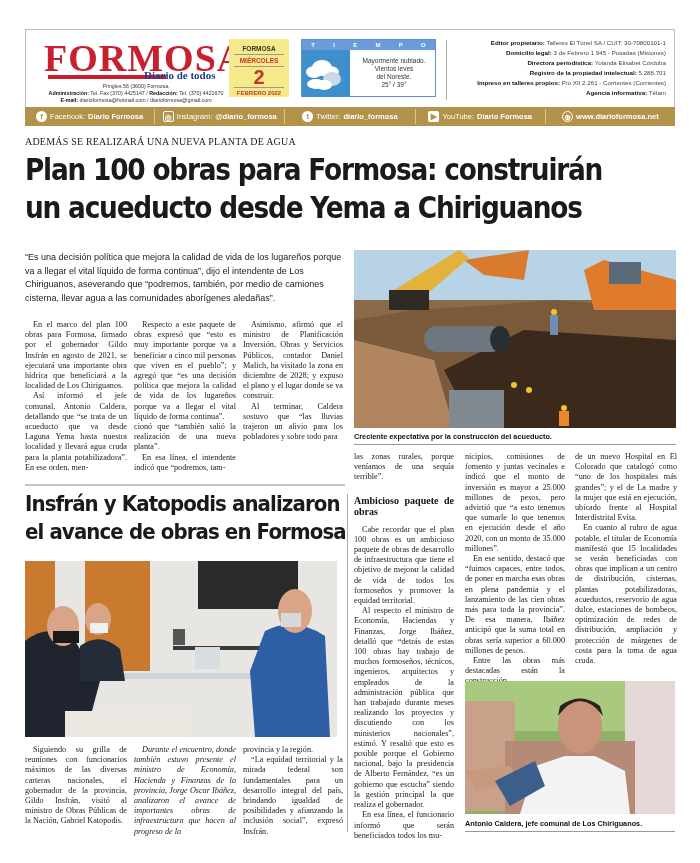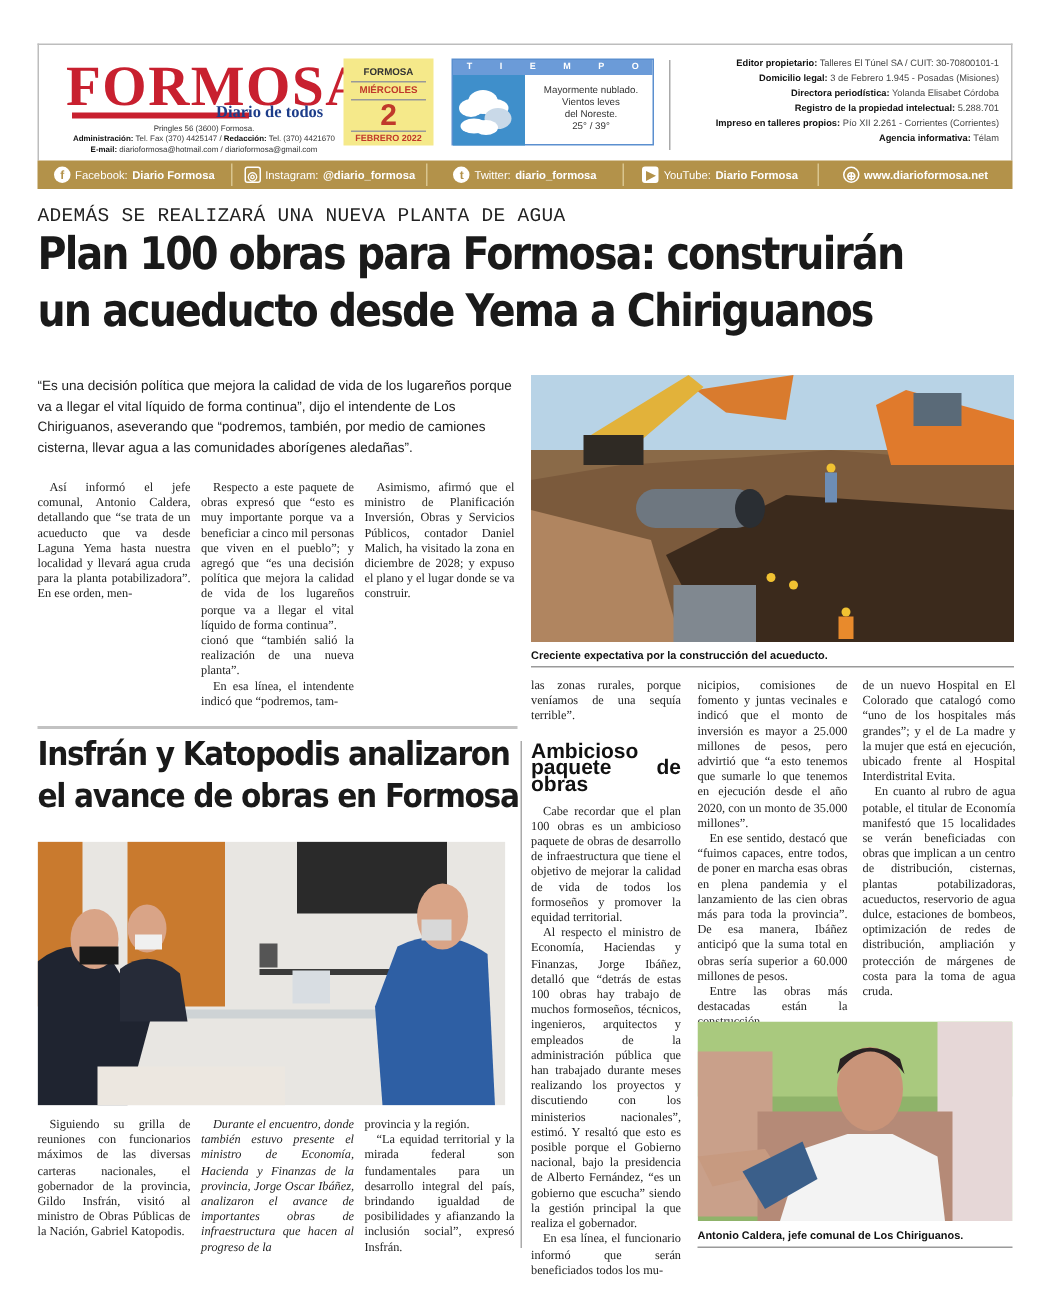--- a/index.html
+++ b/index.html
@@ -31,27 +31,27 @@
 
   .socialbar { position: absolute; left: 25px; top: 107px; width: 650px; height: 19px; background: #b3924a; display: flex; align-items: center; }
   .sitem { flex: 1; display: flex; align-items: center; justify-content: center; gap: 3px; font-family: "Liberation Sans", sans-serif; font-size: 7.5px; color: #fff; border-right: 1px solid #d9c58f; height: 15px; white-space: nowrap; }
   .sitem:last-child { border-right: none; }
   .sitem .si { width: 11px; height: 11px; border-radius: 50%; background: #fff; color: #b3924a; font-size: 8px; line-height: 11px; text-align: center; font-weight: bold; }
   .sitem .si.sq { border-radius: 2px; }
   .sitem .si.ring { background: transparent; border: 1px solid #fff; color: #fff; }
   .sitem b { font-weight: bold; }
 
   
-  .kicker { position: absolute; left: 25px; top: 136px; font-family: Liberation Mono, monospace; font-size: 13px; color: #222; letter-spacing: 0.2px; }
+  .kicker { position: absolute; left: 25px; top: 136px; font-family: Liberation Serif, serif; font-size: 10px; color: #222; letter-spacing: 0.2px; }
   .headline { position: absolute; left: 25px; top: 151px; width: 660px; font-family: "DejaVu Sans", sans-serif; font-weight: bold; font-size: 30px; line-height: 38px; color: #1a1a1a; letter-spacing: -1.4px; transform: scaleX(0.88); transform-origin: left; width: 760px; }
   .lead { position: absolute; left: 25px; top: 251px; width: 320px; font-family: "Liberation Sans", sans-serif; font-size: 9px; line-height: 13.5px; color: #222; }
 
   .col { position: absolute; font-family: "Liberation Serif", serif; font-size: 8.2px; line-height: 10.2px; color: #222; text-align: justify; hyphens: auto; }
   .col p { text-indent: 8px; }
-  .subhead { font-family: Liberation Sans, sans-serif; font-weight: bold; font-size: 14px; line-height: 11px; color: #111; margin: 12px 0 8px 0; text-indent: 0; }
+  .subhead { font-family: Liberation Serif, serif; font-weight: bold; font-size: 10px; line-height: 11px; color: #111; margin: 12px 0 8px 0; text-indent: 0; }
 
   .photo { position: absolute; overflow: hidden; }
   .caption { position: absolute; font-family: "Liberation Sans", sans-serif; font-weight: bold; font-size: 7.3px; color: #111; }
   .hrule { position: absolute; height: 1px; background: #9a9a9a; }
   .vrule { position: absolute; width: 1px; background: #aaa; }
 
   .headline2 { position: absolute; left: 25px; top: 490px; font-family: "DejaVu Sans", sans-serif; font-weight: bold; font-size: 22px; line-height: 28px; color: #1a1a1a; letter-spacing: -1px; transform: scaleX(0.9); transform-origin: left; width: 380px; }
 </style>
 </head>
 <body>
@@ -139,29 +139,31 @@
 </div>
 
 <div class="kicker">ADEMÁS SE REALIZARÁ UNA NUEVA PLANTA DE AGUA</div>
 <div class="headline">
   <div>Plan 100 obras para Formosa: construirán</div>
   <div>un acueducto desde Yema a Chiriguanos</div>
 </div>
 <div class="lead">“Es una decisión política que mejora la calidad de vida de los lugareños porque va a llegar el vital líquido de forma continua”, dijo el intendente de Los Chiriguanos, aseverando que “podremos, también, por medio de camiones cisterna, llevar agua a las comunidades aborígenes aledañas”.</div>
 
 <div class="col" style="left:25px; top:320px; width:102px;">
+  <p>En el marco del plan 100 obras para Formosa, firmado por el gobernador Gildo Insfrán en agosto de 2021, se ejecutará una importante obra hídrica que beneficiará a la localidad de Los Chiriguanos.</p>
   <p>Así informó el jefe comunal, Antonio Caldera, detallando que “se trata de un acueducto que va desde Laguna Yema hasta nuestra localidad y llevará agua cruda para la planta potabilizadora”. En ese orden, men-</p>
 </div>
 <div class="col" style="left:134px; top:320px; width:102px;">
   <p>Respecto a este paquete de obras expresó que “esto es muy importante porque va a beneficiar a cinco mil personas que viven en el pueblo”; y agregó que “es una decisión política que mejora la calidad de vida de los lugareños porque va a llegar el vital líquido de forma continua”.</p>
   <p style="text-indent:0">cionó que “también salió la realización de una nueva planta”.</p>
   <p>En esa línea, el intendente indicó que “podremos, tam-</p>
 </div>
 <div class="col" style="left:243px; top:320px; width:100px;">
   <p>Asimismo, afirmó que el ministro de Planificación Inversión, Obras y Servicios Públicos, contador Daniel Malich, ha visitado la zona en diciembre de 2028; y expuso el plano y el lugar donde se va construir.</p>
+  <p>Al terminar, Caldera sostuvo que “las lluvias trajeron un alivio para los pobladores y sobre todo para</p>
 </div>
 
 <div class="photo" style="left:354px; top:250px; width:322px; height:178px;">
   <svg width="322" height="178" viewBox="0 0 322 178">
     <rect width="322" height="178" fill="#b8d3e6"></rect>
     <rect y="50" width="322" height="128" fill="#8a6a48"></rect>
     <path d="M0 70 L60 60 L140 55 L200 50 L322 60 L322 178 L0 178 Z" fill="#7b5a3c"></path>
     <path d="M90 120 L170 80 L322 90 L322 178 L120 178 Z" fill="#3b2a1c"></path>
     <path d="M0 90 L80 110 L100 178 L0 178 Z" fill="#b08560"></path>
     <rect x="70" y="76" width="80" height="26" rx="13" fill="#6e7780"></rect>

